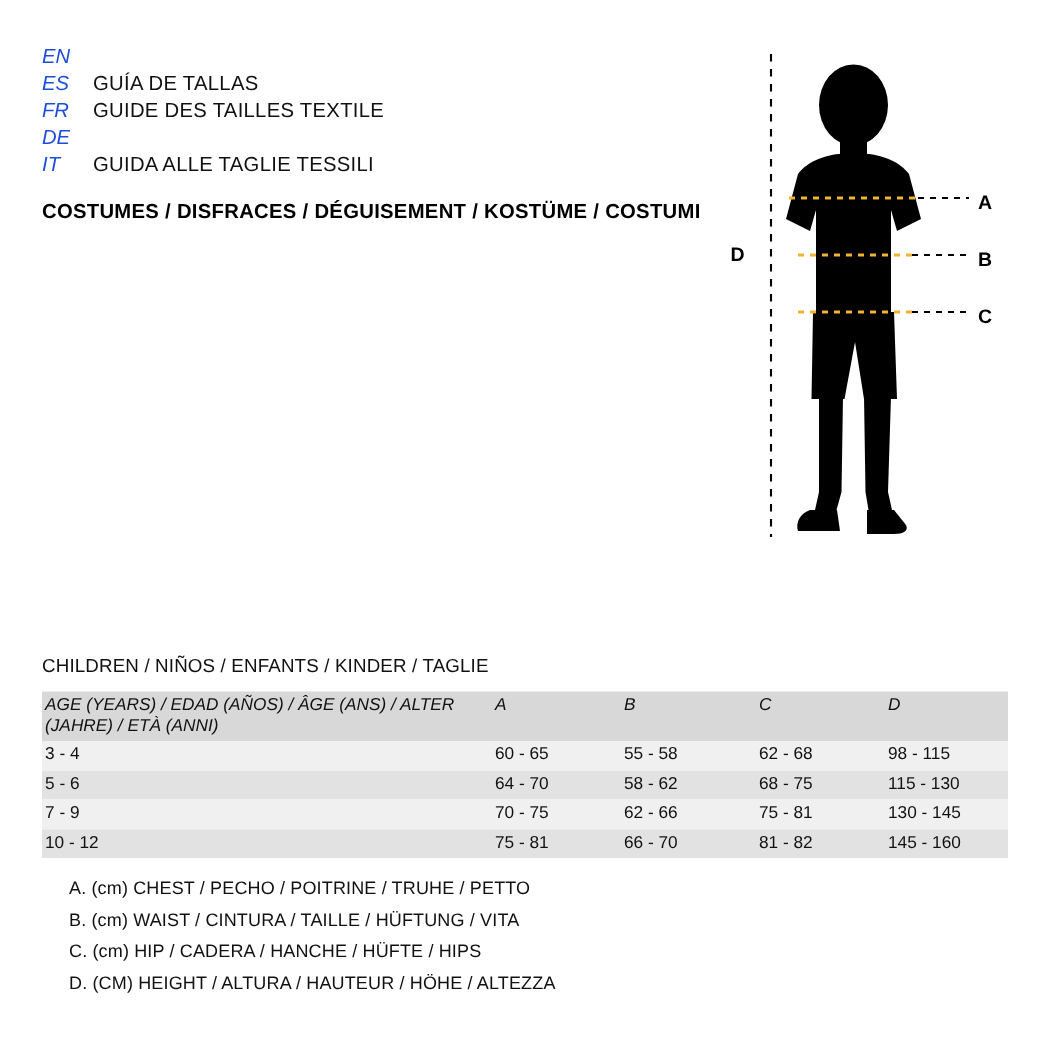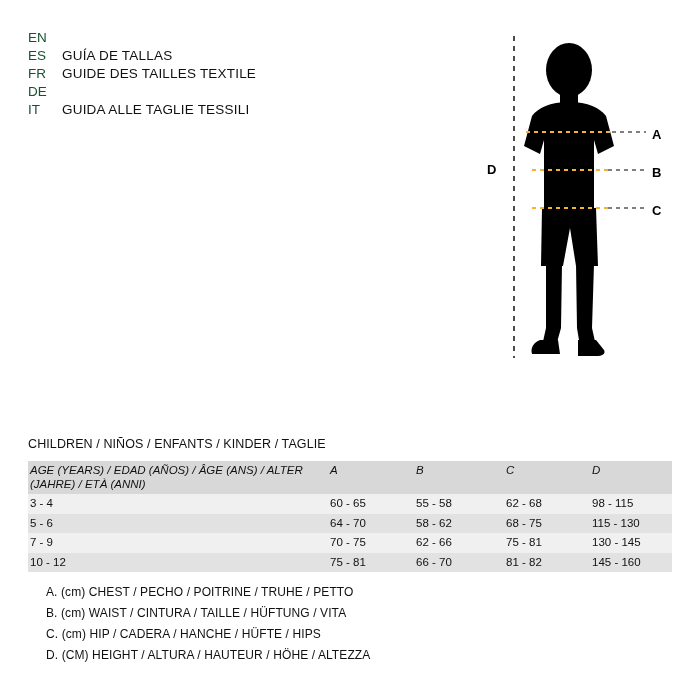--- a/index.html
+++ b/index.html
@@ -25,21 +25,22 @@
   }
   .lang-row {
     display: flex;
     align-items: baseline;
     margin-bottom: 3px;
   }
   .lang-code {
     width: 34px;
     flex: 0 0 34px;
     font-size: 13.5px;
-    color: #14532d;
+    color: #1d4ed8;
+    font-style: italic;
   }
   .lang-text {
     font-size: 13.5px;
     color: #111;
     letter-spacing: 0.2px;
   }
   .costumes-line {
     margin-top: 16px;
     font-size: 13.5px;
     font-weight: bold;
@@ -147,20 +148,21 @@
     <span class="lang-text">GUIDE DES TAILLES TEXTILE</span>
   </div>
   <div class="lang-row">
     <span class="lang-code">DE</span>
   </div>
   <div class="lang-row">
     <span class="lang-code">IT</span>
     <span class="lang-text">GUIDA ALLE TAGLIE TESSILI</span>
   </div>
 
+  <div class="costumes-line">COSTUMES / DISFRACES / DÉGUISEMENT / KOSTÜME / COSTUMI</div>
 </div>
 
 <div class="figure-area">
   <svg class="figure-svg" width="210" height="340" viewBox="0 0 210 340">
 
     <line x1="44" y1="8" x2="44" y2="330" stroke="#000000" stroke-width="1.4" stroke-dasharray="5,5"></line>
 
     <g fill="#000000">
 
       <ellipse cx="99" cy="42" rx="23" ry="27"></ellipse>

